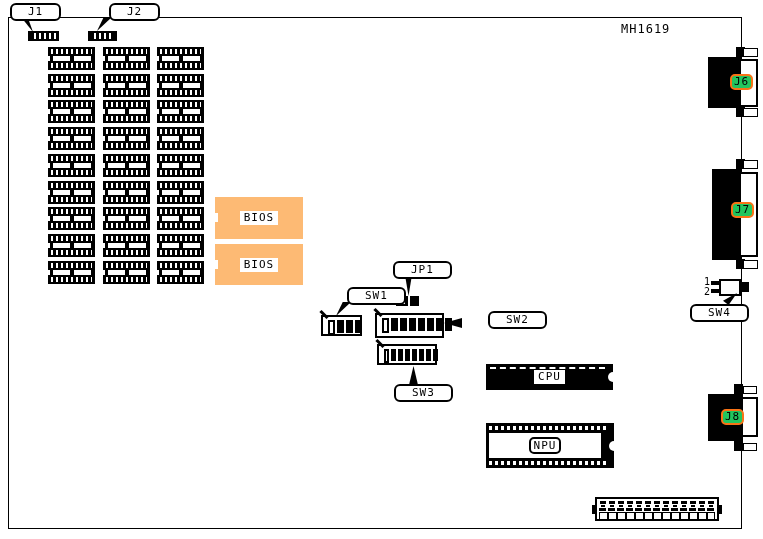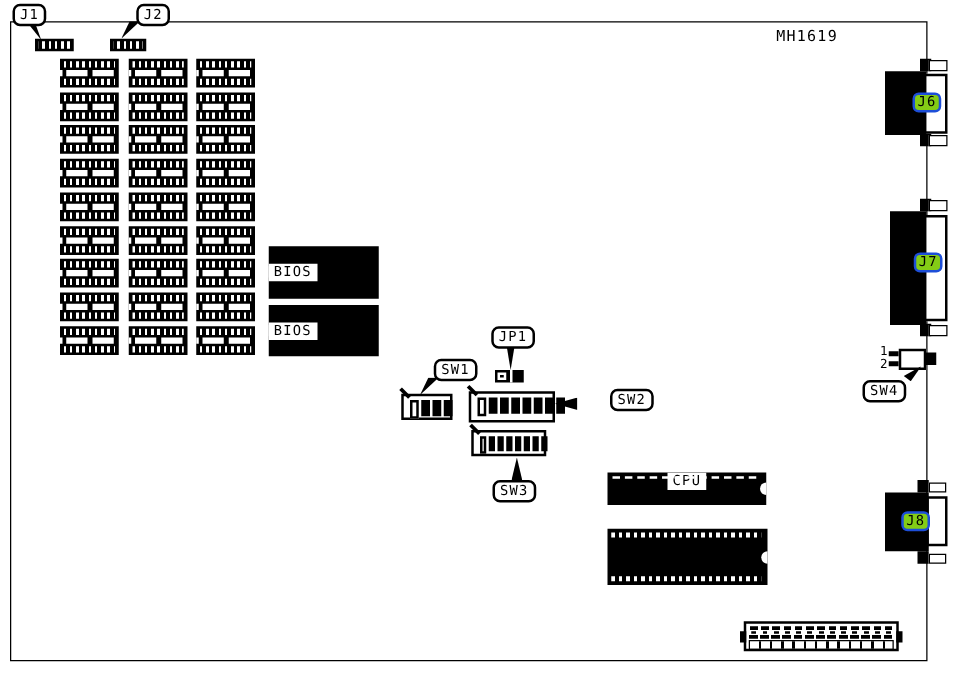--- a/index.html
+++ b/index.html
@@ -19,42 +19,42 @@
     background-position:3px 2px,3px 16px,5px 9px,26px 9px,0 9px;
     background-size:41px 5px,41px 5px,17px 5px,17px 5px,2px 5px}
 
   
   .strip{position:absolute;height:10px;background:#000;
     background-image:repeating-linear-gradient(90deg,rgba(0,0,0,0) 0 3px,#fff 3px 5px);
     background-repeat:no-repeat;background-position:3px 2px;background-size:calc(100% - 6px) 6px}
 
   
   .callout{position:absolute;background:#fff;border:2px solid #000;border-radius:6px;
-    font-size:11px;line-height:14px;letter-spacing:1px;padding:0 4px;z-index:7;white-space:nowrap}
+    font-size:11px;line-height:14px;letter-spacing:1px;padding:0 16px;z-index:7;white-space:nowrap}
   .tail{position:absolute;background:#000;z-index:6}
   .tail-dr{clip-path:polygon(0 0,55% 0,100% 100%)}
   .tail-dl{clip-path:polygon(45% 0,100% 0,0 100%)}
   .tail-d{clip-path:polygon(15% 0,85% 0,50% 100%)}
   .tail-u{clip-path:polygon(50% 0,0 100%,100% 100%)}
   .tail-l{clip-path:polygon(100% 0,100% 100%,0 50%)}
   .tail-ur{clip-path:polygon(100% 0,0 65%,40% 100%)}
 
   
-  .bios{position:absolute;left:215px;width:88px;background:#000000;display:flex;align-items:center;}
+  .bios{position:absolute;left:215px;width:88px;background:#fdba74;display:flex;align-items:center;justify-content:center}
   .bios::before{content:"";position:absolute;left:0;top:16px;width:3px;height:9px;background:#fff}
   .whitelabel{background:#fff;color:#000;font-size:11px;line-height:14px;letter-spacing:1px;padding:0 4px}
 
   
   #s1{position:absolute;left:432px;top:268px;width:201px;height:21px;background:#000}
   #s1 .stripe{position:absolute;left:8px;top:8px;width:184px;height:5px;background:#fff}
   #s1 .whitelabel{position:absolute;left:50%;top:3px;transform:translateX(-50%)}
 
   
-  #cpu{position:absolute;left:486px;top:378px;width:127px;height:26px;background:#000;overflow:hidden;
-    display:flex;align-items:flex-start;justify-content:center}
+  #cpu{position:absolute;left:486px;top:364px;width:127px;height:26px;background:#000;overflow:hidden;
+    display:flex;align-items:center;justify-content:center}
   #cpu .dash{position:absolute;left:4px;right:8px;top:3px;border-top:2px dashed #fff}
   #cpu .notch,#npu .notch{position:absolute;right:-5px;top:50%;margin-top:-5px;width:10px;height:10px;border-radius:50%;background:#fff}
   #npu{position:absolute;left:486px;top:423px;width:128px;height:45px;background:#000;overflow:hidden;
     background-image:repeating-linear-gradient(90deg,#fff 0 3px,rgba(0,0,0,0) 3px 6px),
                      repeating-linear-gradient(90deg,#fff 0 3px,rgba(0,0,0,0) 3px 6px);
     background-repeat:no-repeat;background-position:3px 3px,3px 38px;background-size:120px 4px,120px 4px}
   #npu .band{position:absolute;left:3px;top:10px;width:112px;height:25px;background:#fff;
     display:flex;align-items:center;justify-content:center}
   .roundlabel{background:#fff;border:2px solid #000;border-radius:5px;font-size:11px;line-height:13px;letter-spacing:1px;padding:0 3px}
 
@@ -69,21 +69,21 @@
   
   #jp1-jumper{position:absolute;left:396px;top:296px;width:23px;height:10px;background:#000}
   #jp1-jumper .pip{position:absolute;left:2px;top:2px;width:7px;height:6px;border:2px solid #fff}
   #jp1-jumper .gap{position:absolute;left:12px;top:0;width:2px;height:10px;background:#fff}
 
   
   .flange{position:absolute;background:#fff;border:2px solid #000}
   .pblack{position:absolute;background:#000}
   .tabw{position:absolute;background:#fff;border:1.5px solid #000}
   .tabb{position:absolute;background:#000}
-  .portlabel{position:absolute;z-index:5;background:#84cc16;border:2px solid #1d4ed8;border-radius:5px;
+  .portlabel{position:absolute;z-index:5;background:#22c55e;border:2px solid #f97316;border-radius:5px;
     font-size:11px;line-height:12px;letter-spacing:1px;padding:0 2px}
 
   
   #sw4-body{position:absolute;left:719px;top:279px;width:22px;height:17px;background:#fff;border:2px solid #000}
   .sw4pin{position:absolute;width:8px;height:4px;background:#000}
   .sw4digit{position:absolute;font-size:10px;line-height:10px}
   #sw4-blk{position:absolute;left:740px;top:282px;width:9px;height:10px;background:#000}
 
   
   #bconn{position:absolute;left:595px;top:497px;width:124px;height:24px;border:2px solid #000;background:#fff}
@@ -172,20 +172,23 @@
   <div id="sw3-box" class="dip" style="left:377px;top:344px;width:60px;height:21px"><span class="seg off"></span><span class="seg"></span><span class="seg"></span><span class="seg"></span><span class="seg"></span><span class="seg"></span><span class="seg"></span><span class="seg"></span></div>
   <div class="tail tail-u" style="left:409px;top:366px;width:9px;height:19px"></div>
   <div class="callout" style="left:394px;top:384px"><span>SW3</span></div>
 
   <div id="cpu">
     <div class="dash"></div>
     <span class="whitelabel">CPU</span>
     <div class="notch"></div>
   </div>
   <div id="npu">
+    <div class="band">
+      <span class="roundlabel">NPU</span>
+    </div>
     <div class="notch"></div>
   </div>
 
   <div class="flange" style="left:739px;top:59px;width:19px;height:48px"></div>
   <div class="pblack" style="left:708px;top:57px;width:33px;height:51px"></div>
   <div class="tabb" style="left:736px;top:47px;width:9px;height:10px"></div>
   <div class="tabw" style="left:743px;top:48px;width:15px;height:9px"></div>
   <div class="tabb" style="left:736px;top:107px;width:9px;height:10px"></div>
   <div class="tabw" style="left:743px;top:108px;width:15px;height:9px"></div>
   <div class="portlabel" style="left:730px;top:74px">J6</div>

